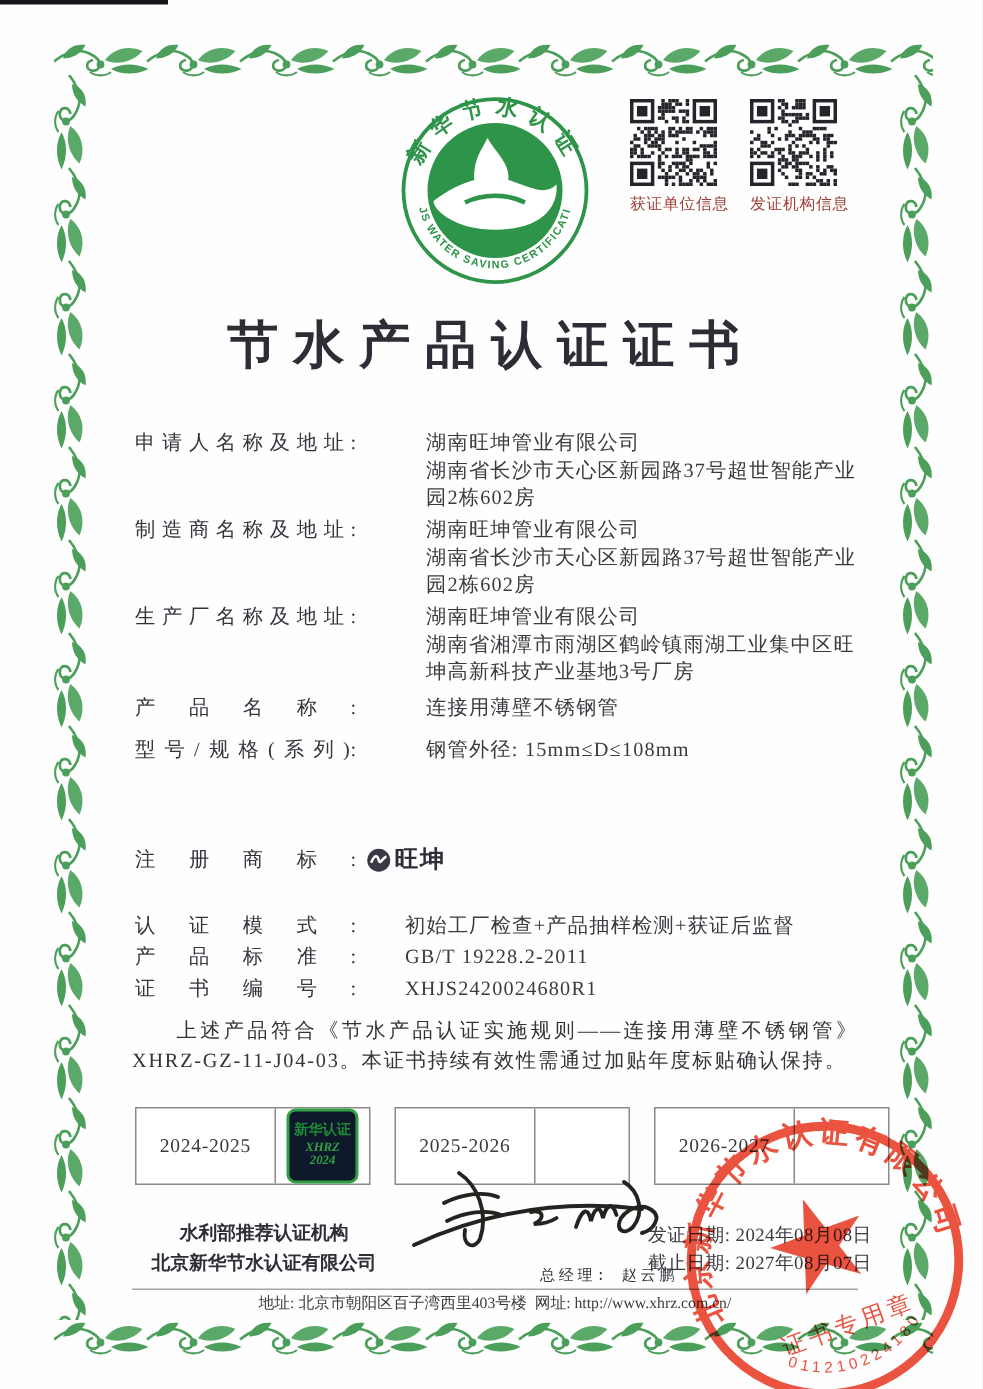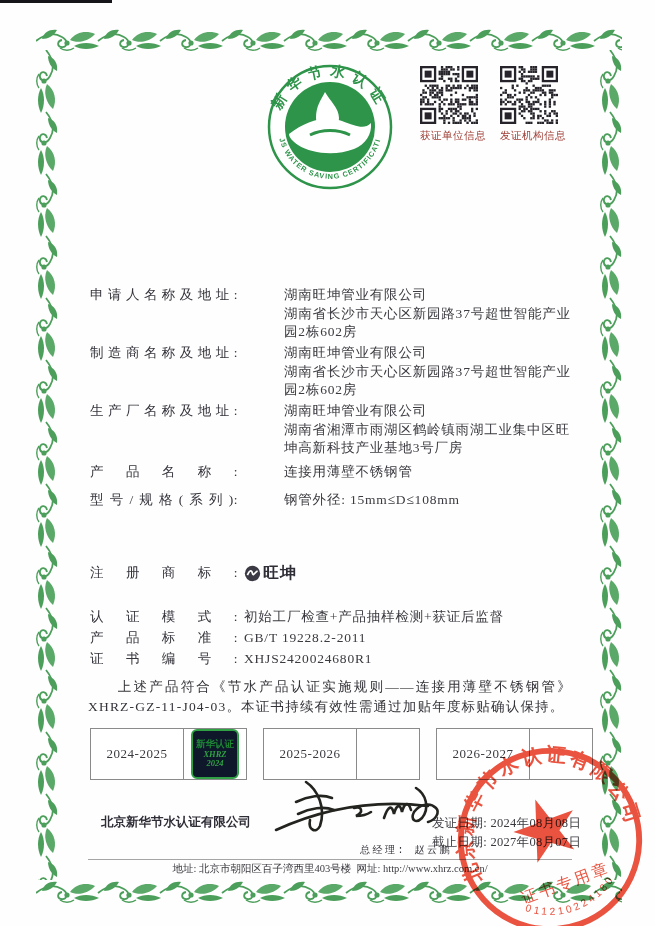--- a/index.html
+++ b/index.html
@@ -33,26 +33,26 @@
     color:#34343c;letter-spacing:.5px;line-height:18px;align-self:flex-start;}
   .fvalue{flex:1;padding-left:6px;line-height:18px;letter-spacing:.8px;}
   .fvalue div{margin-bottom:.5px;margin-left:40px;}
   .single .flabel,.single .fvalue{line-height:24px;}
   .tm-row{margin-top:50px;}
   .tm-row .flabel{line-height:22px;}
   .tm-value{flex:1;padding-left:6px;display:flex;align-items:center;gap:2px;}
   .tm-name{font-family:"Liberation Sans","DejaVu Sans",sans-serif;font-weight:bold;
     font-size:16px;color:#2f2e37;letter-spacing:1px;}
   .cert-block{margin-top:22px;}
-  .cert-block .frow{margin-bottom:0;}
+  .cert-block .frow{margin-bottom:0;gap:26px;}
   .cert-block .flabel,.cert-block .fvalue{line-height:21px;}
   .statement{margin-top:8px;text-indent:2.2em;text-align:justify;line-height:20px;
     letter-spacing:1.2px;color:#333339;margin-left:-2px;}
   
-  .year-boxes{margin-top:11px;display:flex;}
+  .year-boxes{margin-top:21px;display:flex;}
   .ybox{display:flex;border:1px solid #8a8a8a;height:50px;margin-right:16px;background:#fff;}
   .ybox .ycell1{width:92px;display:flex;align-items:center;justify-content:center;
     font-size:13px;letter-spacing:.5px;border-right:1px solid #8a8a8a;color:#3a3a40;}
   .ybox .ycell2{width:62px;display:flex;align-items:center;justify-content:center;}
   .sticker{width:44px;height:46px;border:2px solid #2fa044;border-radius:6px;background:#0f172a;
     display:flex;flex-direction:column;align-items:center;justify-content:center;line-height:1.15;}
   .sticker .s1{font-size:9.5px;font-weight:bold;color:#1d8a35;
     font-family:"Liberation Sans","DejaVu Sans",sans-serif;white-space:nowrap;}
   .sticker .s2{font-size:8.5px;font-style:italic;font-weight:bold;color:#2fa044;}
   .sticker .s3{font-size:8.5px;font-style:italic;font-weight:bold;color:#2fa044;}
@@ -572,20 +572,21 @@
           <rect x="43.699999999999996" y="2.3" width="11.5" height="11.5" fill="#ffffff"></rect>
           <rect x="46" y="4.6" width="6.8999999999999995" height="6.8999999999999995" fill="#26242a"></rect>
           <rect x="0" y="41.4" width="16.099999999999998" height="16.099999999999998" fill="#26242a"></rect>
           <rect x="2.3" y="43.699999999999996" width="11.5" height="11.5" fill="#ffffff"></rect>
           <rect x="4.6" y="46" width="6.8999999999999995" height="6.8999999999999995" fill="#26242a"></rect>
         </svg>
       <div class="qr-label">发证机构信息</div>
     </div>
   </div>
 
+  <div class="title">节水产品认证证书</div>
 
   <div class="fields">
 
     <div class="frow">
       <div class="flabel">申请人名称及地址:</div>
       <div class="fvalue">
         <div>湖南旺坤管业有限公司</div>
         <div>湖南省长沙市天心区新园路37号超世智能产业园2栋602房</div>
       </div>
     </div>
@@ -664,20 +665,21 @@
         <div class="ycell2"></div>
       </div>
       <div class="ybox">
         <div class="ycell1">2026-2027</div>
         <div class="ycell2"></div>
       </div>
     </div>
   </div>
 
   <div class="org">
+    <div>水利部推荐认证机构</div>
     <div>北京新华节水认证有限公司</div>
   </div>
 
   <svg class="signature" viewBox="0 0 185 82">
     <g fill="none" stroke="#23231f" stroke-width="2.6" stroke-linecap="round">
       <path d="M8,62 C45,45 95,30 160,38"></path>
       <path d="M38,14 C50,22 58,40 52,58 C48,66 40,62 42,52"></path>
       <path d="M28,34 C40,28 54,26 64,30"></path>
       <path d="M30,46 C42,40 56,38 66,42"></path>
       <path d="M86,40 C94,38 96,44 88,48 C96,48 100,46 103,44"></path>

